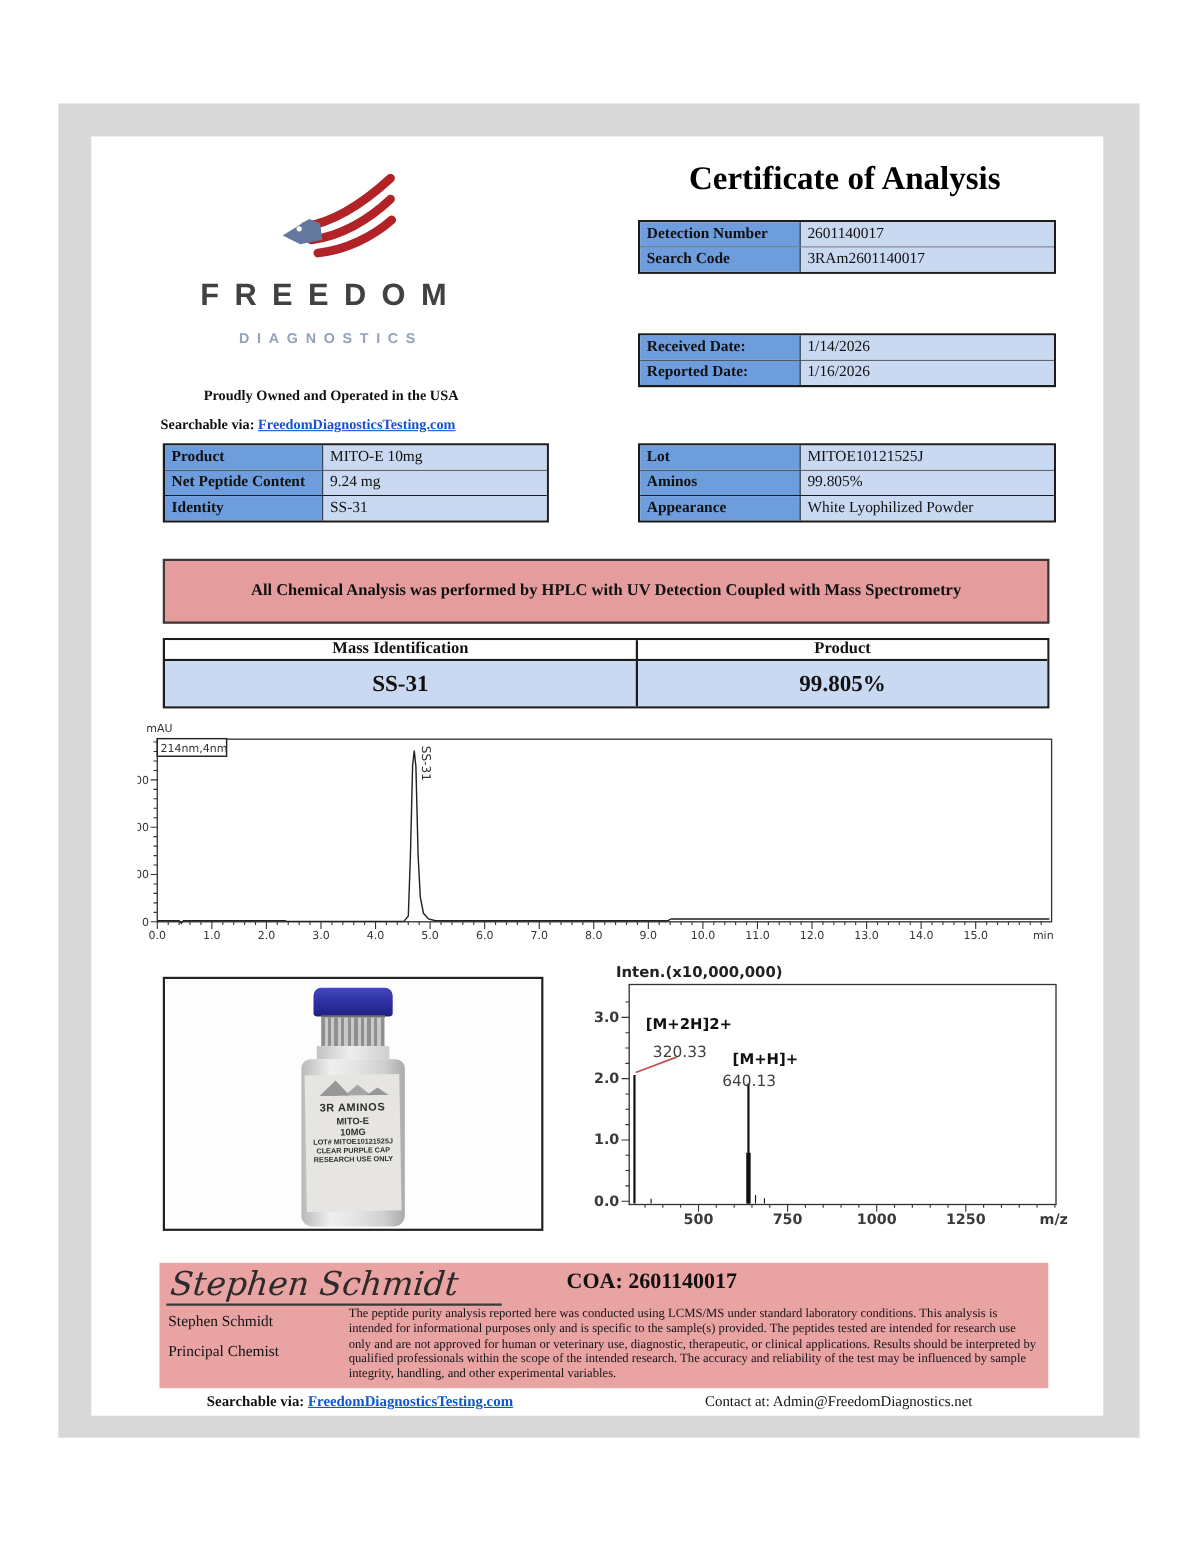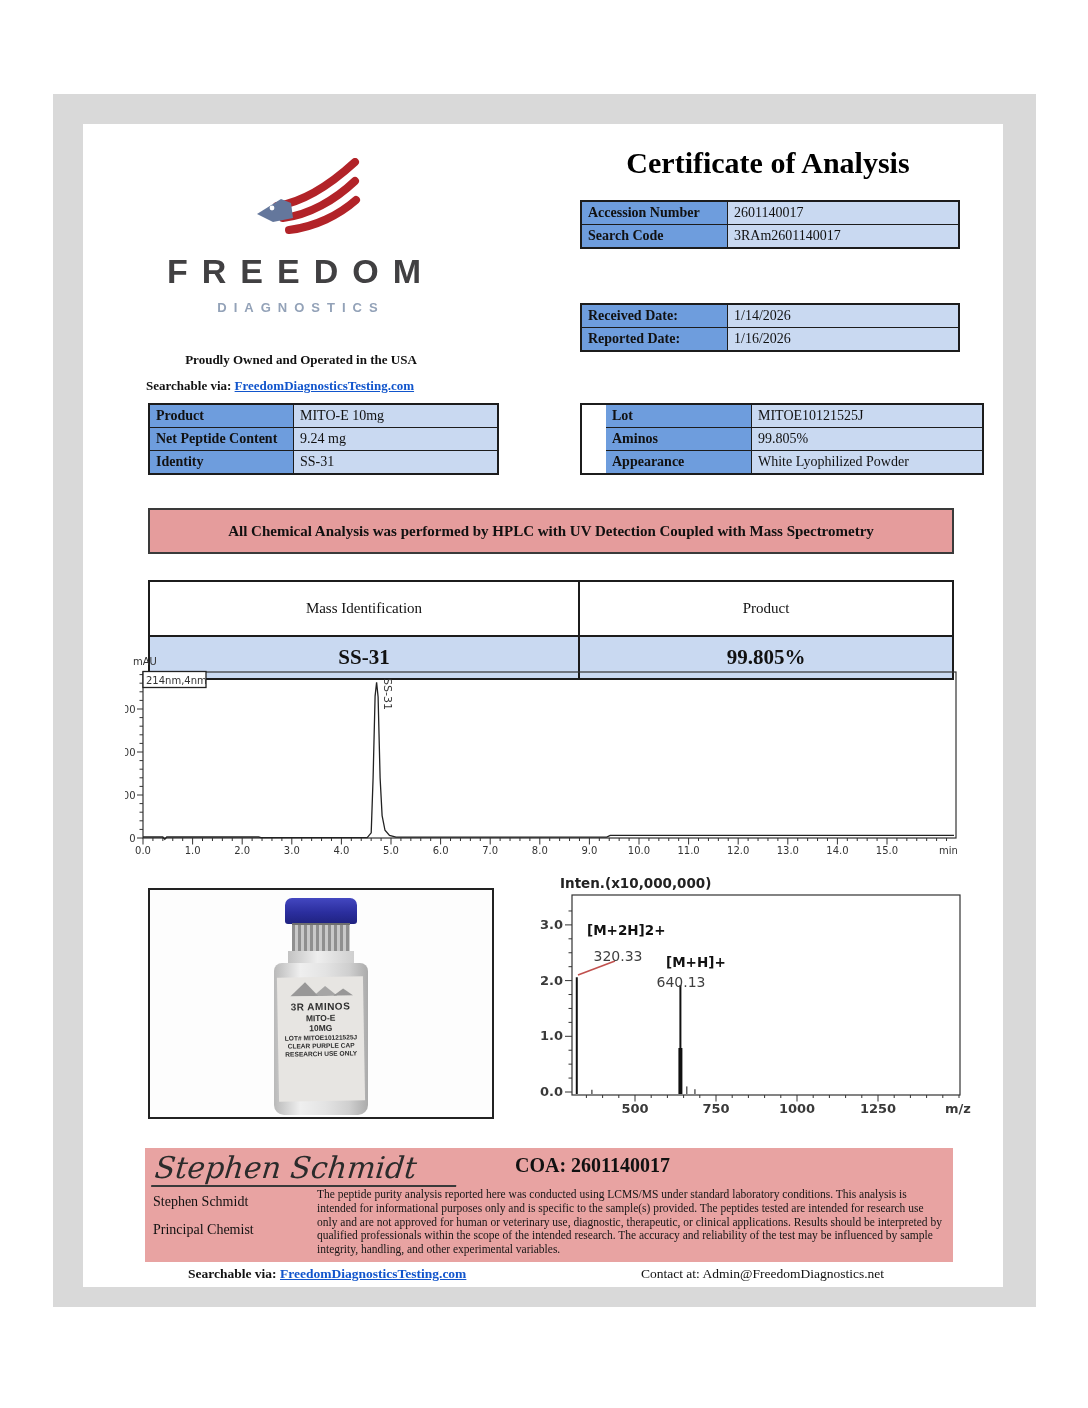--- a/index.html
+++ b/index.html
@@ -5,21 +5,21 @@
   html,body{margin:0;padding:0;background:#fff;}
   #canvas{position:relative;width:1088px;height:1408px;background:#ffffff;overflow:hidden;
           font-family:"Liberation Serif",serif;color:#111;}
   #gray-frame{position:absolute;left:53px;top:94px;width:983px;height:1213px;background:#d9d9d9;}
   #sheet{position:absolute;left:83px;top:124px;width:920px;height:1163px;background:#ffffff;}
 
   .abs{position:absolute;}
 
   
   #brand-name{left:58px;top:128px;width:320px;text-align:center;
-    font-family:"Liberation Sans",sans-serif;font-weight:bold;font-size:34px;
+    font-family:"Liberation Sans",sans-serif;font-weight:bold;font-size:28px;
     letter-spacing:14px;color:#414042;}
   #brand-sub{left:58px;top:176px;width:320px;text-align:center;
     font-family:"Liberation Sans",sans-serif;font-weight:600;font-size:13px;
     letter-spacing:7px;color:#93a2b8;}
   #tagline{left:58px;top:228px;width:320px;text-align:center;font-weight:bold;font-size:13px;color:#111;}
   #searchable-top{left:63px;top:254px;font-weight:bold;font-size:13px;}
   .doclink{color:#1155cc;text-decoration:underline;font-weight:bold;cursor:pointer;}
 
   #page-title{left:490px;top:22px;width:390px;text-align:center;font-size:30px;font-weight:bold;color:#000;}
 
@@ -29,34 +29,34 @@
   .kv-row:first-child{border-top:none;}
   .kv-label{background:#6e9ddd;font-weight:bold;font-size:14px;padding:3px 0 3px 6px;
             border-right:1px solid #1c1c1c;box-sizing:border-box;}
   .kv-value{background:#c9d9f1;font-size:14px;padding:3px 0 3px 6px;flex:1;}
   #coa-table{left:497px;top:76px;width:376px;}
   #coa-table .kv-label{width:146px;}
   #dates-table{left:497px;top:179px;width:376px;}
   #dates-table .kv-label{width:146px;}
   #product-table{left:65px;top:279px;width:347px;}
   #product-table .kv-label{width:144px;}
-  #lot-table{left:497px;top:279px;width:376px;padding-left:24px;}
+  #lot-table{left:497px;top:279px;width:376px;}
   #lot-table .kv-label{width:146px;}
 
-  #banner{left:65px;top:384px;width:806px;height:46px;background:#e59c9c;border:2px solid #3a3a3a;
+  #banner{left:65px;top:384px;width:806px;height:59px;background:#e59c9c;border:2px solid #3a3a3a;
           display:flex;align-items:center;justify-content:center;font-weight:bold;font-size:15px;
           box-sizing:border-box;}
 
   
   #mass-table{left:65px;top:456px;width:806px;border:2px solid #1c1c1c;box-sizing:border-box;}
   .mass-row{display:flex;}
   .mass-cell-l{width:430px;border-right:2px solid #1c1c1c;box-sizing:border-box;text-align:center;}
   .mass-cell-r{flex:1;text-align:center;}
-  #mass-header .mass-cell-l,#mass-header .mass-cell-r{background:#fff;font-weight:normal;font-size:15px;
-     padding:18px 0;border-bottom:2px solid #1c1c1c;}
+  #mass-header .mass-cell-l,#mass-header .mass-cell-r{background:#fff;font-weight:bold;font-size:15px;
+     padding:0 0;border-bottom:2px solid #1c1c1c;}
   #mass-body .mass-cell-l,#mass-body .mass-cell-r{background:#c9d9f1;font-weight:bold;font-size:21px;
      padding:8px 0;}
 
   #hplc-svg{left:42px;top:531px;}
   #ms-svg{left:447px;top:751px;}
 
   
   #vial-box{left:65px;top:764px;width:346px;height:231px;background:#fdfdfd;border:2px solid #222;
             box-sizing:border-box;}
   #vial{position:absolute;left:50%;top:8px;transform:translateX(-50%);width:100px;}
@@ -111,21 +111,21 @@
     <div class="abs" id="tagline">Proudly Owned and Operated in the USA</div>
     <div class="abs" id="searchable-top">
       <span>Searchable via:</span>
       <span class="doclink">FreedomDiagnosticsTesting.com</span>
     </div>
 
     <div class="abs" id="page-title">Certificate of Analysis</div>
 
     <div class="abs kv-table" id="coa-table">
       <div class="kv-row">
-        <div class="kv-label">Accession Number</div>
+        <div class="kv-label">Detection Number</div>
         <div class="kv-value">2601140017</div>
       </div>
       <div class="kv-row">
         <div class="kv-label">Search Code</div>
         <div class="kv-value">3RAm2601140017</div>
       </div>
     </div>
 
     <div class="abs kv-table" id="dates-table">
       <div class="kv-row">

